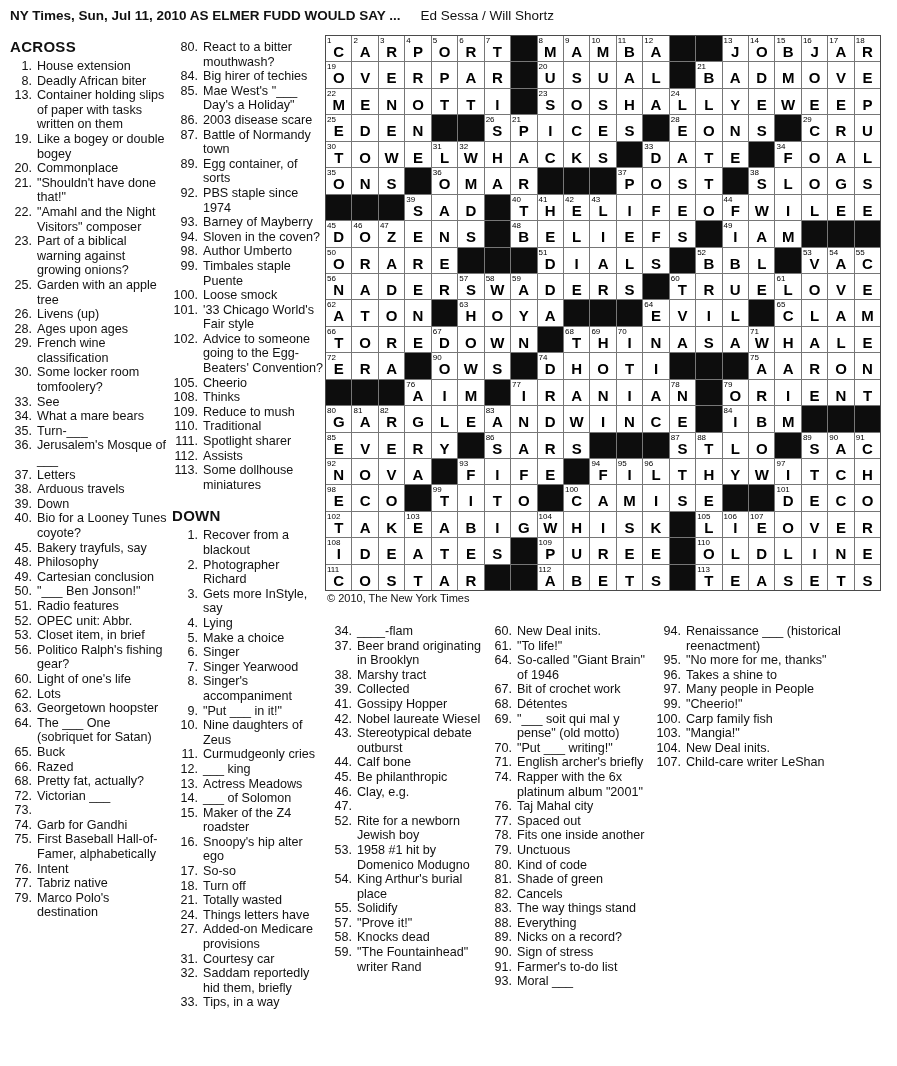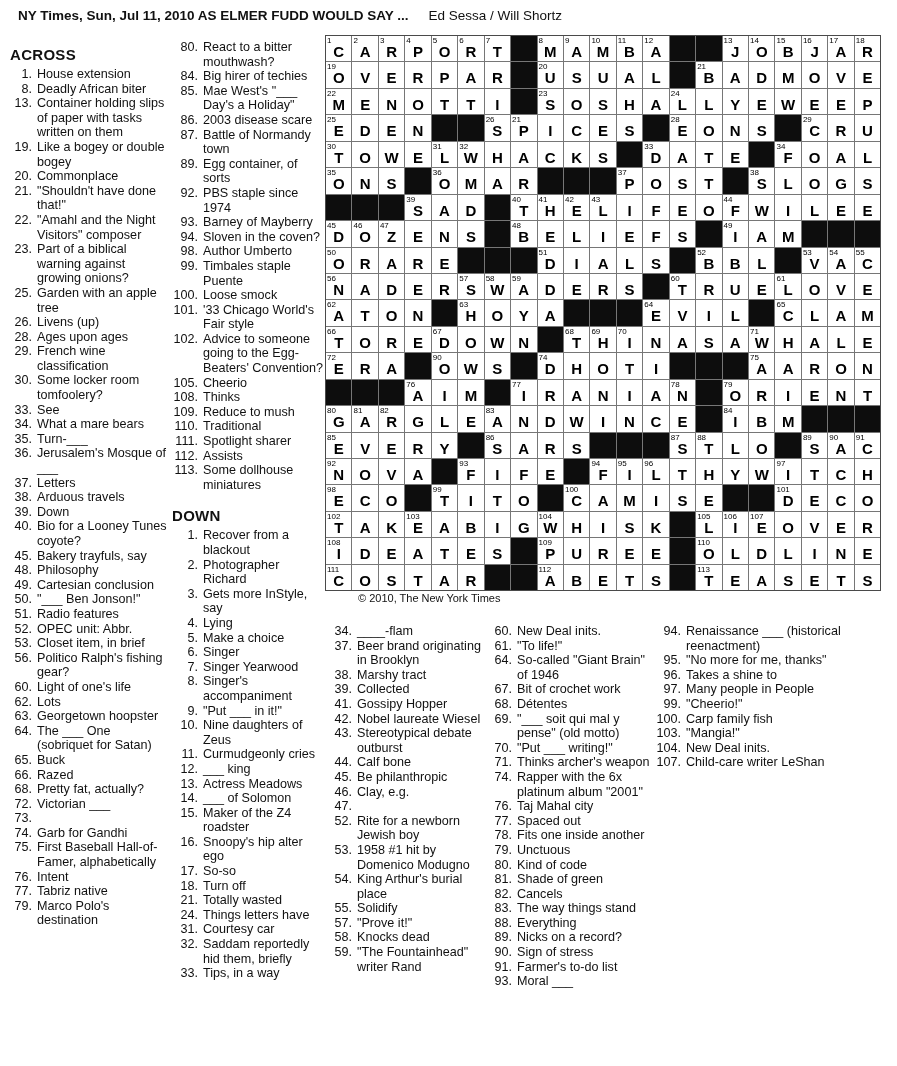--- a/index.html
+++ b/index.html
@@ -3,26 +3,26 @@
 <meta charset="utf-8">
 <style>
   * { box-sizing: border-box; }
   html,body { margin:0; padding:0; }
   body {
     width:897px; height:1066px; position:relative;
     background:#ffffff; color:#111;
     font-family:"Liberation Sans", sans-serif;
     overflow:hidden;
   }
-  .page-title { position:absolute; left:18px; top:8px; font-size:13.5px; white-space:nowrap; }
+  .page-title { position:absolute; left:10px; top:8px; font-size:13.5px; white-space:nowrap; }
   .page-title .t-bold { font-weight:700; }
   .page-title .t-byline { font-weight:400; margin-left:16px; }
 
   .clue-col { position:absolute; }
-  #col1 { left:10px;  top:46px;  width:158px; }
+  #col1 { left:10px;  top:38px;  width:158px; }
   #col2 { left:172px; top:40px;  width:154px; }
   #col3 { left:330px; top:624px; width:158px; }
   #col4 { left:490px; top:624px; width:164px; }
   #col5 { left:655px; top:624px; width:200px; }
 
   .sec-header { font-weight:700; font-size:15px; line-height:17px; margin:0 0 4px 0; letter-spacing:.3px; }
   #col2 .sec-header.down-h { margin-top:15px; }
 
   .clue { display:flex; font-size:12.6px; line-height:14.6px; }
   .cnum { flex:0 0 27px; text-align:right; padding-right:5px; }
@@ -41,21 +41,21 @@
   .cell { position:relative; background:#ffffff; }
   .cell.black { background:#0d0d0d; }
   .cell .num {
     position:absolute; top:0; left:1px;
     font-size:8px; line-height:9px; font-weight:400; color:#000;
   }
   .cell .letter {
     position:absolute; left:0; right:0; top:7px;
     text-align:center; font-size:15px; line-height:17px; font-weight:700; color:#000;
   }
-  #copyright { position:absolute; left:327px; top:592px; font-size:11px;margin-left:31px; }
+  #copyright { position:absolute; left:327px; top:592px; font-size:11px; }
 </style>
 </head>
 <body>
 
 <div class="page-title">
   <span class="t-bold">NY Times, Sun, Jul 11, 2010 AS ELMER FUDD WOULD SAY ...</span>
   <span class="t-byline">Ed Sessa / Will Shortz</span>
 </div>
 
 <div class="clue-col" id="col1">
@@ -398,20 +398,24 @@
       </div>
       <div class="clue">
         <span class="cnum">21.</span>
         <span class="ctext">Totally wasted</span>
       </div>
       <div class="clue">
         <span class="cnum">24.</span>
         <span class="ctext">Things letters have</span>
       </div>
       <div class="clue">
+        <span class="cnum">27.</span>
+        <span class="ctext">Added-on Medicare provisions</span>
+      </div>
+      <div class="clue">
         <span class="cnum">31.</span>
         <span class="ctext">Courtesy car</span>
       </div>
       <div class="clue">
         <span class="cnum">32.</span>
         <span class="ctext">Saddam reportedly hid them, briefly</span>
       </div>
       <div class="clue">
         <span class="cnum">33.</span>
         <span class="ctext">Tips, in a way</span>
@@ -1822,21 +1826,21 @@
       <div class="clue">
         <span class="cnum">69.</span>
         <span class="ctext">"___ soit qui mal y pense" (old motto)</span>
       </div>
       <div class="clue">
         <span class="cnum">70.</span>
         <span class="ctext">"Put ___ writing!"</span>
       </div>
       <div class="clue">
         <span class="cnum">71.</span>
-        <span class="ctext">Thinks archer's weapon</span>
+        <span class="ctext">English archer's briefly</span>
       </div>
       <div class="clue">
         <span class="cnum">74.</span>
         <span class="ctext">Rapper with the 6x platinum album "2001"</span>
       </div>
       <div class="clue">
         <span class="cnum">76.</span>
         <span class="ctext">Taj Mahal city</span>
       </div>
       <div class="clue">

